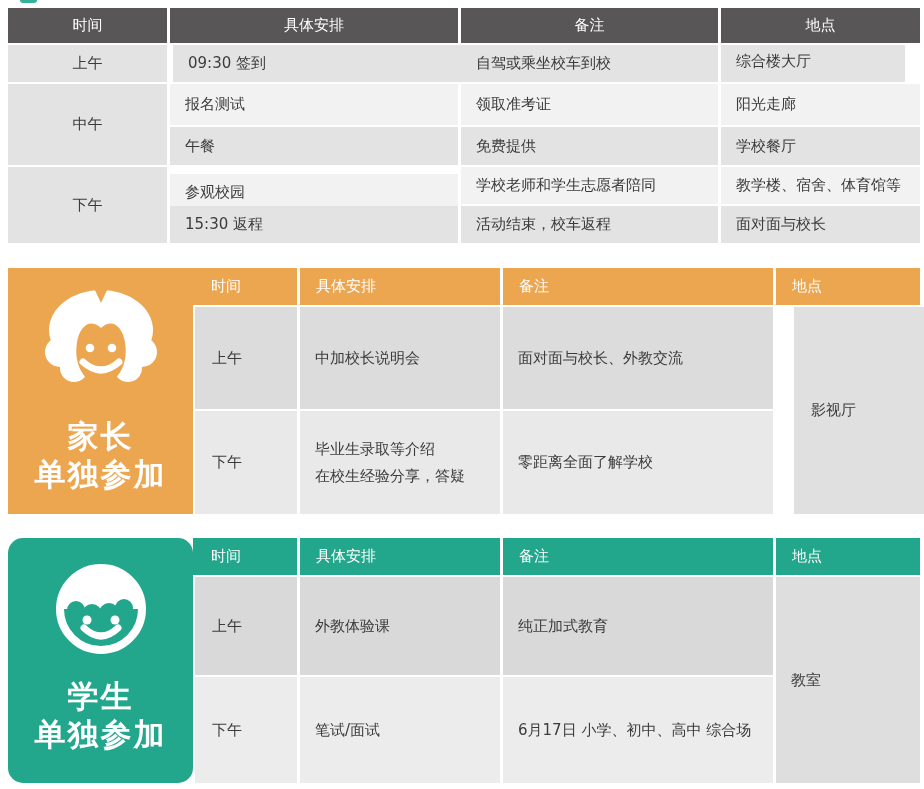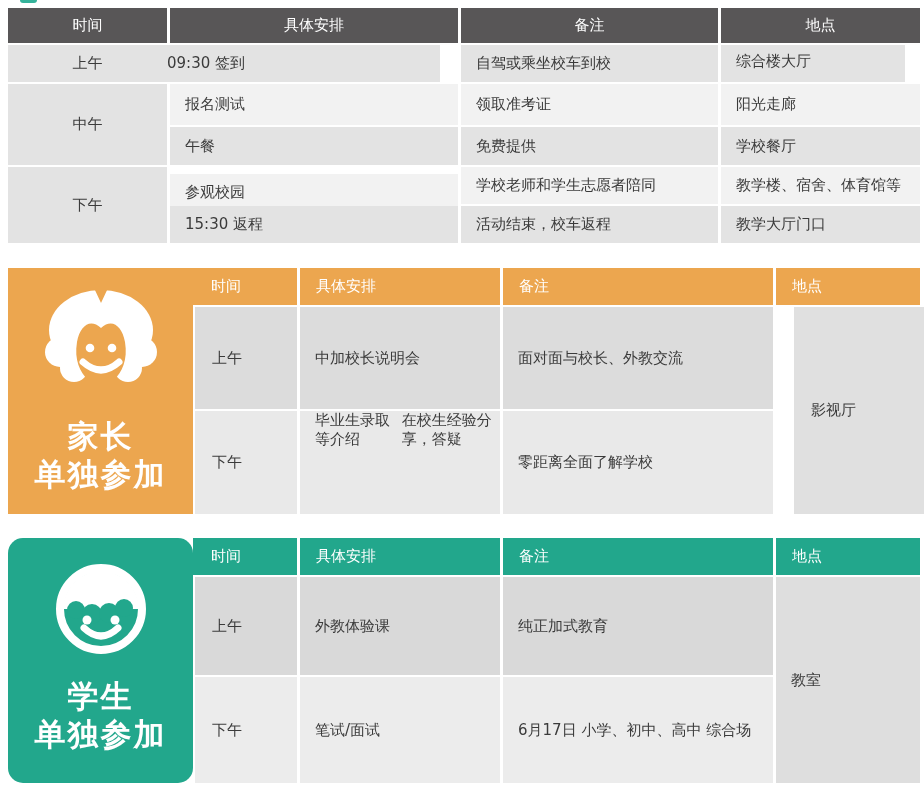--- a/index.html
+++ b/index.html
@@ -17,60 +17,60 @@
   .o-loc{background:#e0e0e0;}
   .s-r1{background:#d9d9d9;}
   .s-r2{background:#ececec;}
   .s-loc{background:#dedede;}
   .band-hdr{position:absolute;color:#ffffff;font-size:15px;line-height:37px;}
   .band-div{position:absolute;top:0;width:3px;height:37px;background:#ffffff;}
   .sidebar{position:absolute;left:0;top:0;width:185px;}
   .side-label{position:absolute;left:0;width:185px;text-align:center;color:#ffffff;
               font-weight:bold;font-size:31px;letter-spacing:2px;line-height:36px;}
   .icon-wrap{position:absolute;}
-  .plan2{display:flex;justify-content:center;align-items:flex-start;gap:8px;}
+  .plan2{display:flex;flex-direction:column;justify-content:center;align-items:flex-start;gap:8px;}
   .accent-frag{position:absolute;left:20px;top:0;width:17px;height:3px;background:#35b29a;border-radius:0 0 3px 3px;}
 </style>
 </head>
 <body>
 
 <div class="page">
 
   <div class="accent-frag"></div>
 
   <div class="tbl" style="left:8px;top:8px;width:912px;height:235px;">
 
     <div class="cell hdr-dark ctr" style="left:0;top:0;width:159px;height:35px;">时间</div>
     <div class="cell hdr-dark ctr" style="left:162px;top:0;width:288px;height:35px;">具体安排</div>
     <div class="cell hdr-dark ctr" style="left:453px;top:0;width:257px;height:35px;">备注</div>
     <div class="cell hdr-dark ctr" style="left:713px;top:0;width:199px;height:35px;">地点</div>
 
     <div class="cell g1 ctr" style="left:0;top:37px;width:159px;height:37px;">上午</div>
     <div class="cell g1 ctr" style="left:0;top:76px;width:159px;height:81px;">中午</div>
     <div class="cell g1 ctr" style="left:0;top:159px;width:159px;height:76px;">下午</div>
 
-    <div class="cell g1 pl" style="left:144px;top:37px;width:288px;height:37px;">09:30 签到</div>
+    <div class="cell g1 pl" style="left:165px;top:37px;width:288px;height:37px;">09:30 签到</div>
     <div class="cell g1 pl" style="left:453px;top:37px;width:257px;height:37px;">自驾或乘坐校车到校</div>
     <div class="cell g1 pl" style="left:713px;top:37px;width:184px;height:37px;font-family:Liberation Mono, monospace;">综合楼大厅</div>
 
     <div class="cell g2 pl" style="left:162px;top:76px;width:288px;height:41px;">报名测试</div>
     <div class="cell g2 pl" style="left:453px;top:76px;width:257px;height:41px;">领取准考证</div>
     <div class="cell g2 pl" style="left:713px;top:76px;width:199px;height:41px;">阳光走廊</div>
 
     <div class="cell g1 pl" style="left:162px;top:119px;width:288px;height:38px;">午餐</div>
     <div class="cell g1 pl" style="left:453px;top:119px;width:257px;height:38px;">免费提供</div>
     <div class="cell g1 pl" style="left:713px;top:119px;width:199px;height:38px;">学校餐厅</div>
 
     <div class="cell g2 pl" style="left:162px;top:166px;width:288px;height:37px;">参观校园</div>
     <div class="cell g2 pl" style="left:453px;top:159px;width:257px;height:37px;">学校老师和学生志愿者陪同</div>
     <div class="cell g2 pl" style="left:713px;top:159px;width:199px;height:37px;">教学楼、宿舍、体育馆等</div>
 
     <div class="cell g1 pl" style="left:162px;top:198px;width:288px;height:37px;">15:30 返程</div>
     <div class="cell g1 pl" style="left:453px;top:198px;width:257px;height:37px;">活动结束，校车返程</div>
-    <div class="cell g1 pl" style="left:713px;top:198px;width:199px;height:37px;">教学大厅门口</div>
+    <div class="cell g1 pl" style="left:713px;top:198px;width:199px;height:37px;">面对面与校长</div>
   </div>
 
   <div class="tbl" style="left:8px;top:268px;width:912px;height:246px;">
     <div class="sidebar" style="height:246px;background:#ECA64F;">
       <div class="icon-wrap" style="left:36px;top:20px;width:114px;height:104px;">
         <svg width="114" height="104" viewBox="0 0 114 104">
           <ellipse cx="57" cy="42" rx="52" ry="40" fill="#ffffff"></ellipse>
           <circle cx="16" cy="64" r="15" fill="#ffffff"></circle>
           <circle cx="98" cy="64" r="15" fill="#ffffff"></circle>
           <circle cx="30" cy="80" r="14" fill="#ffffff"></circle>

